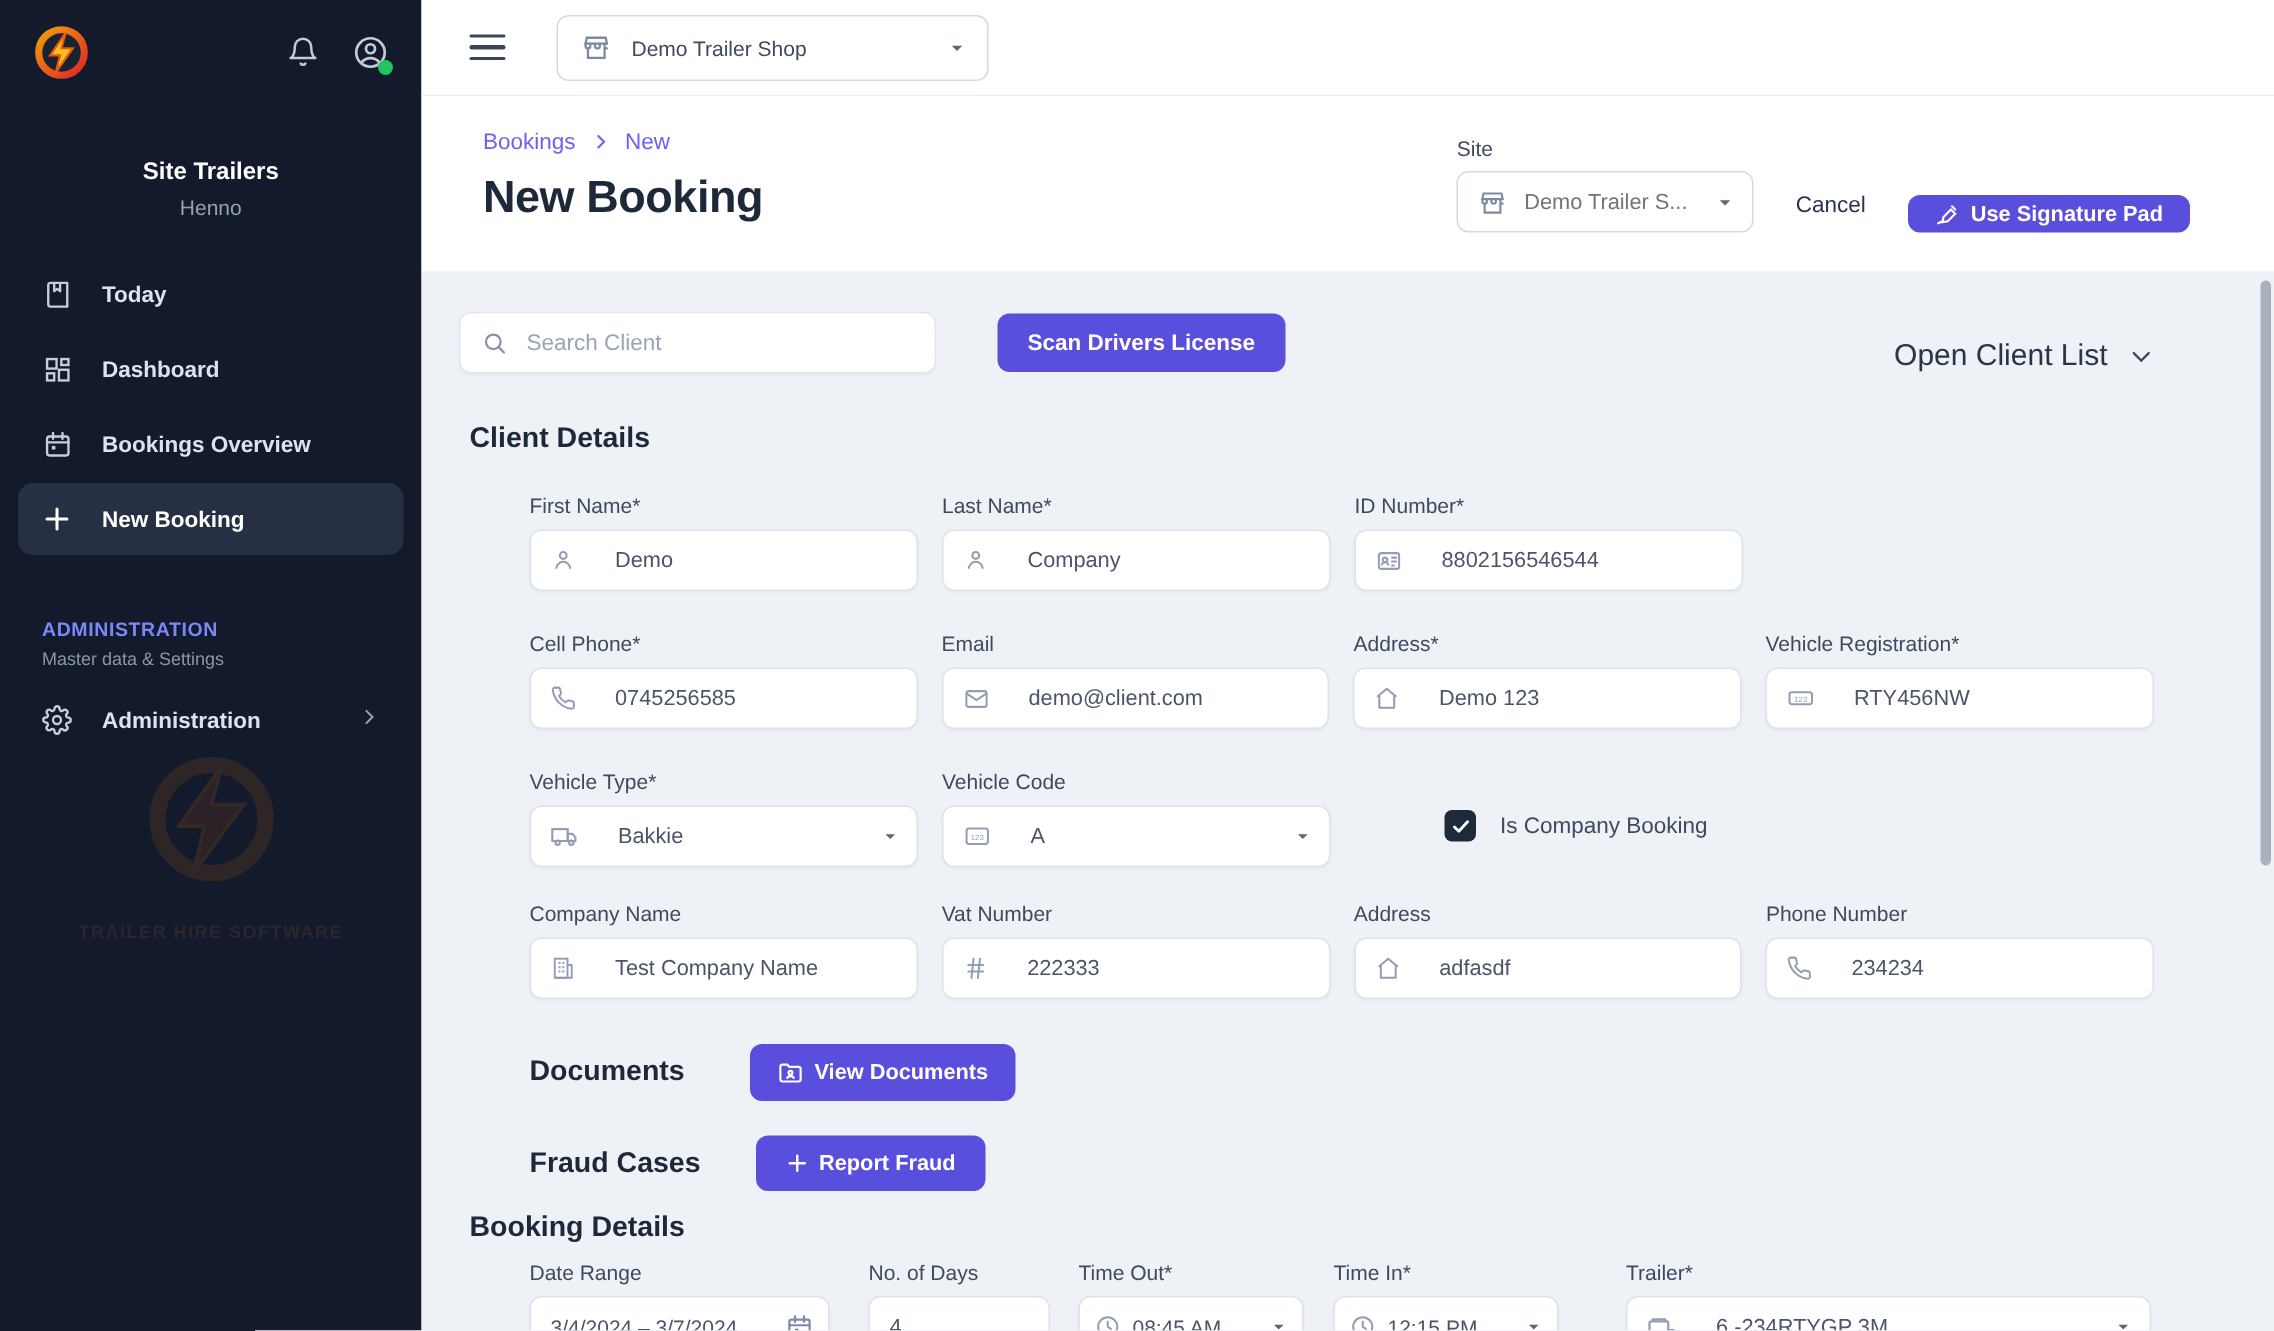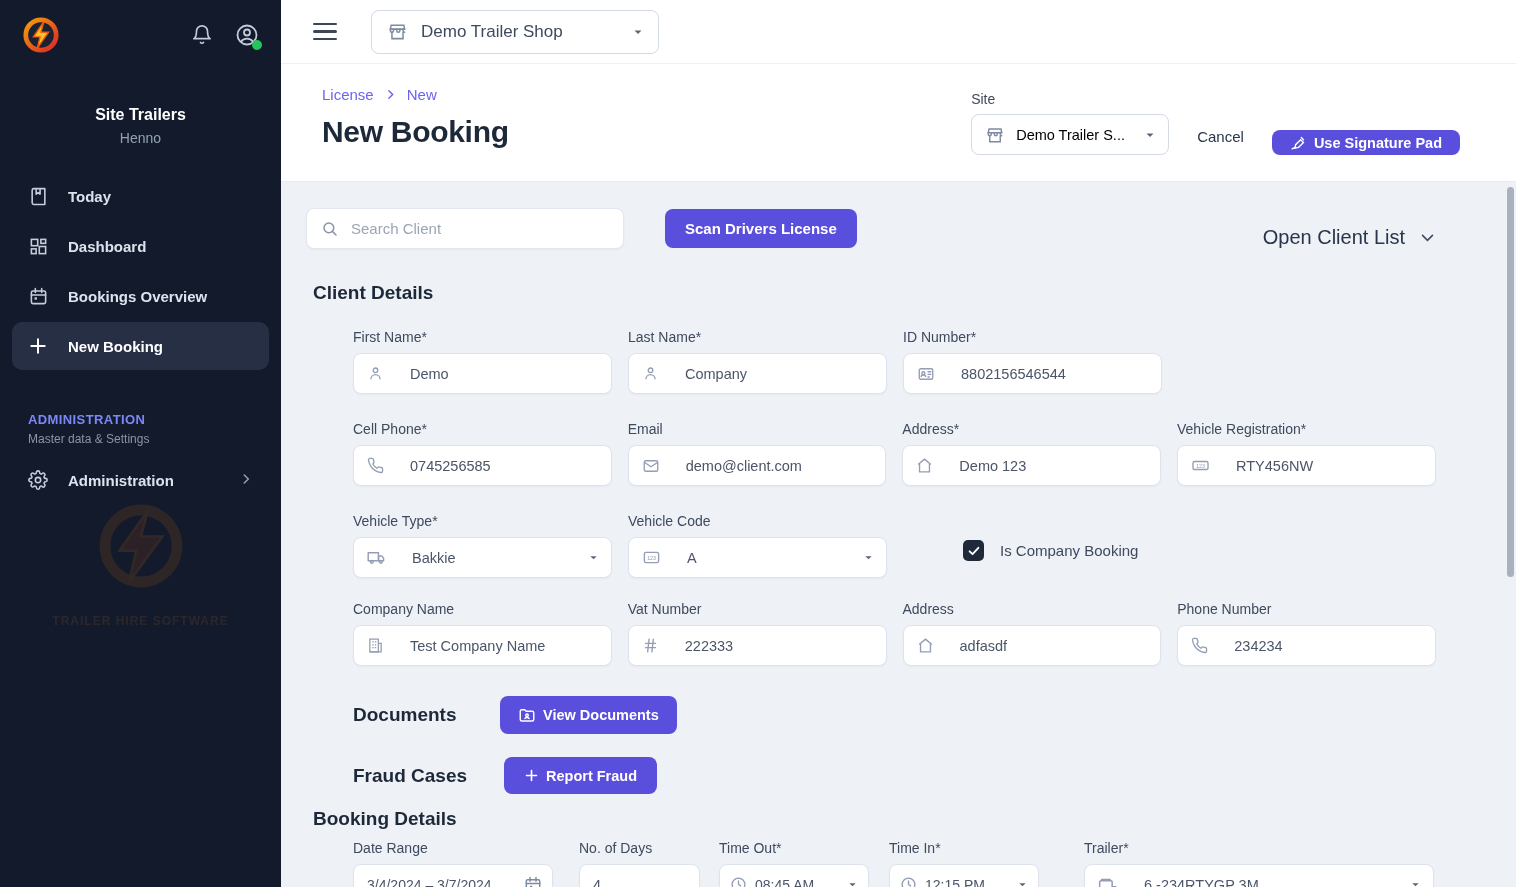--- a/index.html
+++ b/index.html
@@ -25,29 +25,29 @@
   .sb-section-sub { color:#8b95a8; font-size:12px; margin-top:5px; }
   .nav-item .chev { margin-left:auto; color:#9aa4b8; }
   .sb-watermark { position:absolute; left:0; right:0; top:498px; display:flex; flex-direction:column; align-items:center; opacity:.16; pointer-events:none; }
   .sb-watermark-text { margin-top:20px; font-size:12px; font-weight:700; letter-spacing:1px; color:#b4682f; }
 
   
   .main { flex:1; display:flex; flex-direction:column; min-width:0; position:relative; }
   .topbar { height:64px; background:#fff; display:flex; align-items:center; padding:0 24px 0 32px; border-bottom:1px solid #eef0f4; flex-shrink:0; }
   .hamburger { display:flex; flex-direction:column; gap:5px; cursor:pointer; margin-right:34px; }
   .hamburger span { display:block; width:24px; height:2.5px; background:#3b4659; border-radius:2px; }
-  .shop-select { width:288px; height:44px; border:1px solid #d3dae6; border-radius:8px; display:flex; align-items:center; padding:0 14px 0 16px; gap:14px; color:#3e4a5e; font-size:17px; cursor:pointer; background:#fff; }
+  .shop-select { width:288px; height:44px; border:1px solid #d3dae6; border-radius:8px; display:flex; align-items:center; padding:0 14px 0 16px; gap:14px; color:#3e4a5e; font-size:14px; cursor:pointer; background:#fff; }
   .shop-select .caret { margin-left:auto; }
   .header { background:#fff; padding:22px 56px 0 41px; height:118px; border-bottom:1px solid #e8ebf1; display:flex; justify-content:space-between; flex-shrink:0; }
   .crumbs { display:flex; align-items:center; gap:10px; font-size:15px; color:#6b63f2; }
   .crumbs .crumb { cursor:pointer; }
   .page-title { margin-top:12px; font-size:30px; font-weight:800; color:#1d2839; letter-spacing:-.3px; }
   .header-right { display:flex; align-items:flex-end; gap:22px; padding-bottom:26px; }
   .site-group .site-label { font-size:14px; color:#3e4a5e; margin-bottom:7px; }
-  .site-select { width:198px; height:41px; border:1px solid #d3dae6; border-radius:8px; display:flex; align-items:center; padding:0 12px 0 14px; gap:12px; color:#000000; font-size:14.5px; cursor:pointer; background:#fff; }
+  .site-select { width:198px; height:41px; border:1px solid #d3dae6; border-radius:8px; display:flex; align-items:center; padding:0 12px 0 14px; gap:12px; color:#737373; font-size:14.5px; cursor:pointer; background:#fff; }
   .site-select .caret { margin-left:auto; }
   .btn-plain { border:none; background:none; font-size:15px; color:#28354a; cursor:pointer; padding:10px 6px; font-family:inherit; }
   .btn-primary { border:none; background:#5a4fdc; color:#fff; font-size:14.5px; font-weight:700; border-radius:8px; display:flex; align-items:center; gap:7px; cursor:pointer; font-family:inherit; }
   .btn-sig { height:25px; padding:0 18px; }
 
   
   .content { flex:1; background:#eef1f6; padding:26px 80px 0 25px; position:relative; overflow:hidden; }
   .search-row { display:flex; align-items:center;gap:16px; }
   .search-box { width:318px; height:41px; background:#fff; border:1px solid #e2e7f0; border-radius:8px; display:flex; align-items:center; padding:0 14px; gap:12px; box-shadow:0 1px 2px rgba(16,24,40,.05); }
   .search-box input { border:0; outline:0; flex:1; font-size:15px; color:#4b5568; background:transparent; font-family:inherit; }
@@ -207,21 +207,21 @@
           <svg width="12" height="12" viewBox="0 0 24 24" fill="#5b6678">
               <path d="M5 9l7 7 7-7z"></path>
             </svg>
         </span>
       </div>
     </div>
 
     <div class="header">
       <div>
         <div class="crumbs">
-          <span class="crumb">License</span>
+          <span class="crumb">Bookings</span>
           <svg width="13" height="13" viewBox="0 0 24 24" fill="none" stroke="#6b63f2" stroke-width="2.6" stroke-linecap="round">
               <path d="M9 5l7 7-7 7"></path>
             </svg>
           <span class="crumb">New</span>
         </div>
         <h1 class="page-title">New Booking</h1>
       </div>
       <div class="header-right">
         <div class="site-group">
           <div class="site-label">Site</div>

